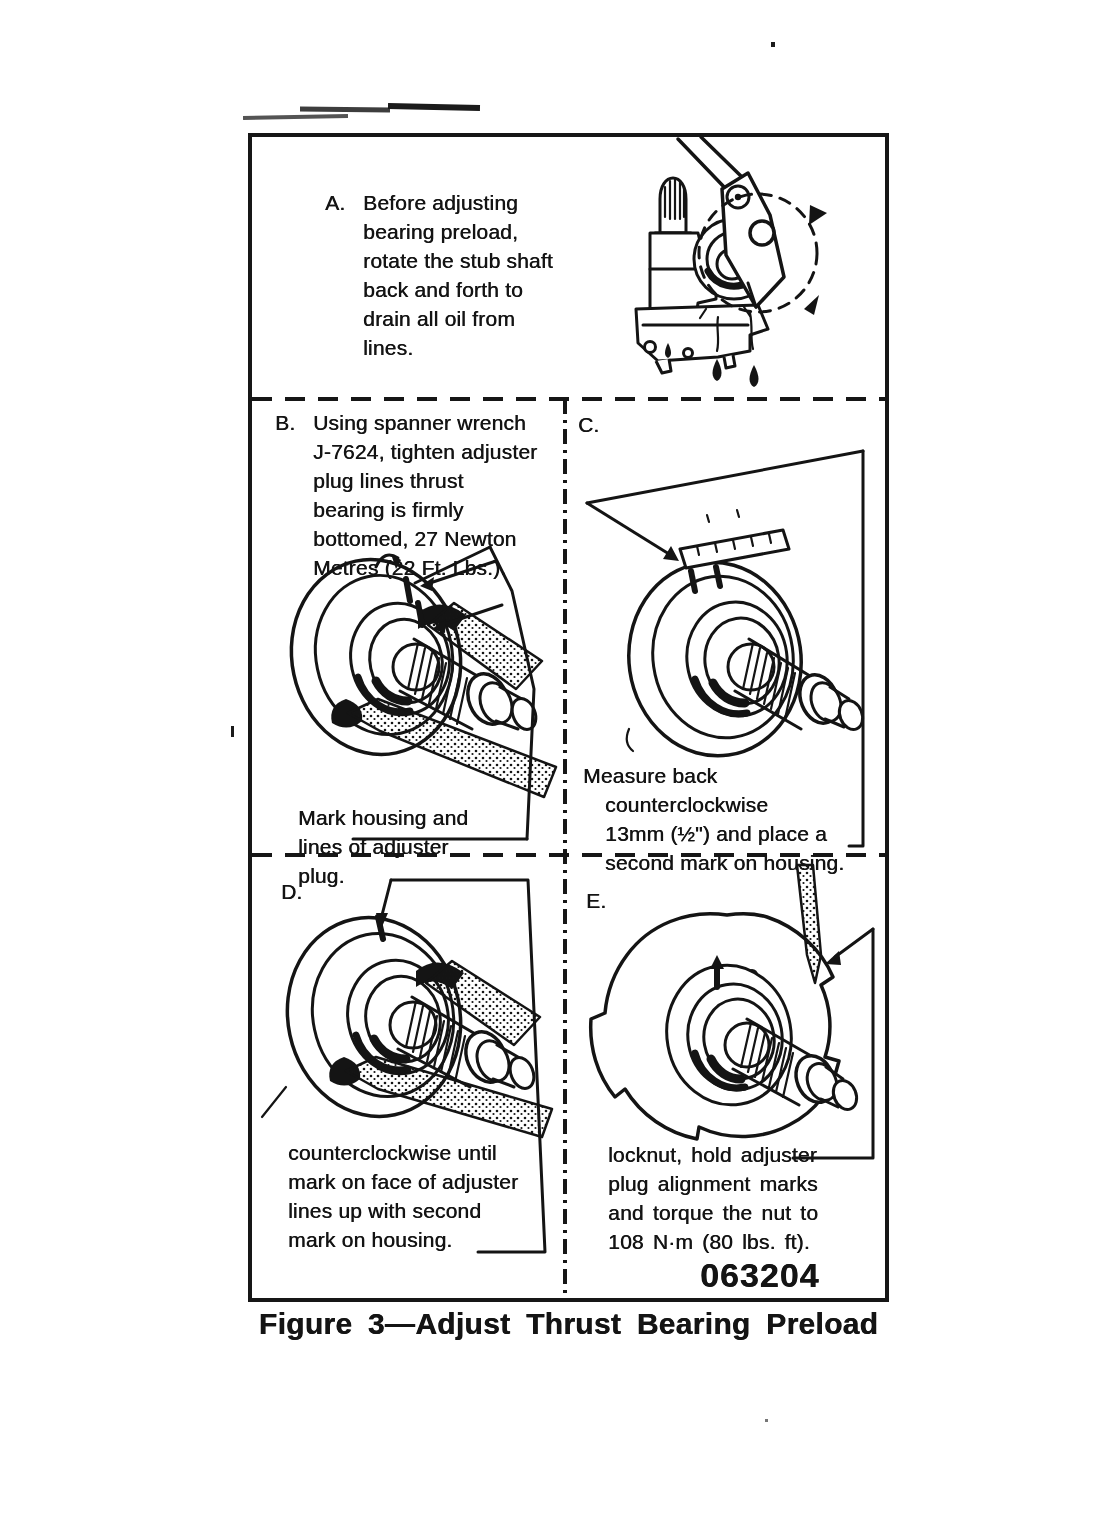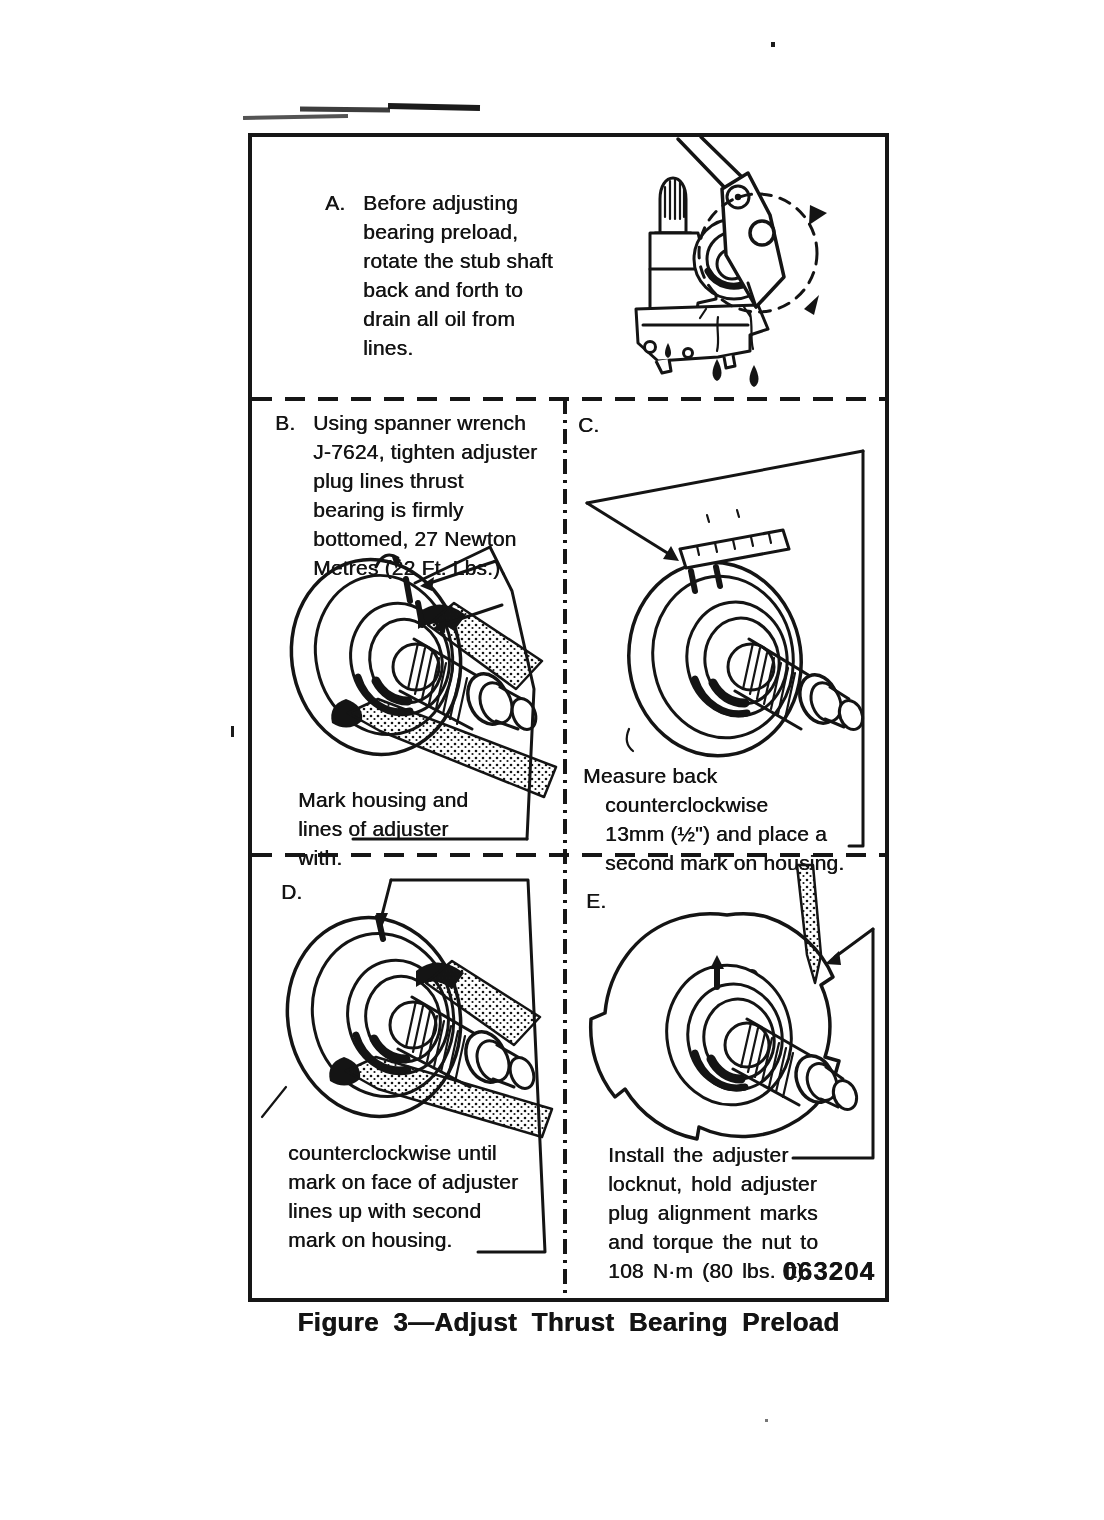--- a/index.html
+++ b/index.html
@@ -22,26 +22,26 @@
     left:563px;top:399px;width:4px;height:899px;z-index:2;
     background:repeating-linear-gradient(180deg,#161616 0 15px,transparent 15px 21px,#161616 21px 24px,transparent 24px 30px);
   }
   
   .txt{font-size:21px;line-height:29px;letter-spacing:.2px;text-shadow:.5px 0 0 #141414;z-index:4;}
   .pt{display:flex;gap:10px;}
   .plabel{width:28px;flex:0 0 auto;}
   .indent1 > div + div{padding-left:22px;}
   .ewords{word-spacing:3px;}
   .fig-code{
-    left:700px;top:1256px;width:175px;text-align:right;
-    font-size:26px;font-weight:700;letter-spacing:1px;z-index:4;text-shadow:.4px 0 0 #141414;
+    left:700px;top:1256px;width:175px;
+    font-size:34px;font-weight:700;letter-spacing:1px;z-index:4;text-shadow:.4px 0 0 #141414;
   }
   .caption{
     left:248px;top:1307px;width:641px;text-align:center;
-    font-size:26px;font-weight:700;letter-spacing:.3px;word-spacing:7px;z-index:4;
+    font-size:30px;font-weight:700;letter-spacing:.3px;word-spacing:7px;z-index:4;
     text-shadow:.5px 0 0 #141414;
   }
   
   svg.illus{position:absolute;z-index:3;overflow:visible;}
   .s  {stroke:#141414;fill:none;stroke-width:3;stroke-linecap:round;stroke-linejoin:round;}
   .s35{stroke:#141414;fill:none;stroke-width:3.5;stroke-linecap:round;stroke-linejoin:round;}
   .sw {stroke:#141414;fill:#ffffff;stroke-width:3;stroke-linejoin:round;}
   .sw35{stroke:#141414;fill:#ffffff;stroke-width:3.5;stroke-linejoin:round;}
   .sb {stroke:#141414;fill:none;stroke-width:7;stroke-linecap:round;}
   .sb9{stroke:#141414;fill:none;stroke-width:9;stroke-linecap:round;}
@@ -180,24 +180,24 @@
     <polygon class="fb" points="182,230 196,220 195,234"></polygon>
   </g>
   <g>
     <path class="tick" d="M156 180 L160 202"></path>
     <path class="tick" d="M168 204 L172 226"></path>
     <path class="s" d="M126 168 Q134 150 148 159"></path>
     <polygon class="fb" points="151,161 141,155 146,170"></polygon>
   </g>
 </svg>
 
-<div class="abs txt" style="left:298px;top:785px;width:230px">
+<div class="abs txt" style="left:298px;top:803px;width:230px">
   <div>Mark housing and</div>
   <div>lines of adjuster</div>
-  <div>with.</div>
+  <div>plug.</div>
 </div>
 
 <div class="abs txt" style="left:578px;top:410px">C.</div>
 
 <svg class="illus" style="left:567px;top:399px" width="322" height="456" viewBox="0 0 322 456">
   <g>
     <ellipse class="sw35" cx="148" cy="260" rx="86" ry="97" transform="rotate(-8 148 260)"></ellipse>
     <ellipse class="sw" cx="156" cy="258" rx="70" ry="81" transform="rotate(-8 156 258)"></ellipse>
     <ellipse class="sw" cx="170" cy="260" rx="50" ry="57" transform="rotate(-8 170 260)"></ellipse>
     <path class="sb" d="M128 280 A47 53 0 0 0 180 314"></path>
@@ -314,21 +314,20 @@
     <polygon class="st" points="230,8 246,8 254,98 248,126 240,98"></polygon>
   </g>
   <g>
     <path class="s" d="M306 72 L268 100"></path>
     <polygon class="fb" points="258,107 272,94 274,108"></polygon>
     <path class="s" d="M306 72 L306 301 L226 301"></path>
   </g>
 </svg>
 
 <div class="abs txt ewords" style="left:608px;top:1140px;width:270px">
-  <div>Install the adjuster</div>
   <div>locknut, hold adjuster</div>
   <div>plug alignment marks</div>
   <div>and torque the nut to</div>
   <div>108 N·m (80 lbs. ft).</div>
 </div>
 
 <div class="abs fig-code">063204</div>
 
 <div class="abs caption">Figure 3—Adjust Thrust Bearing Preload</div>
 

